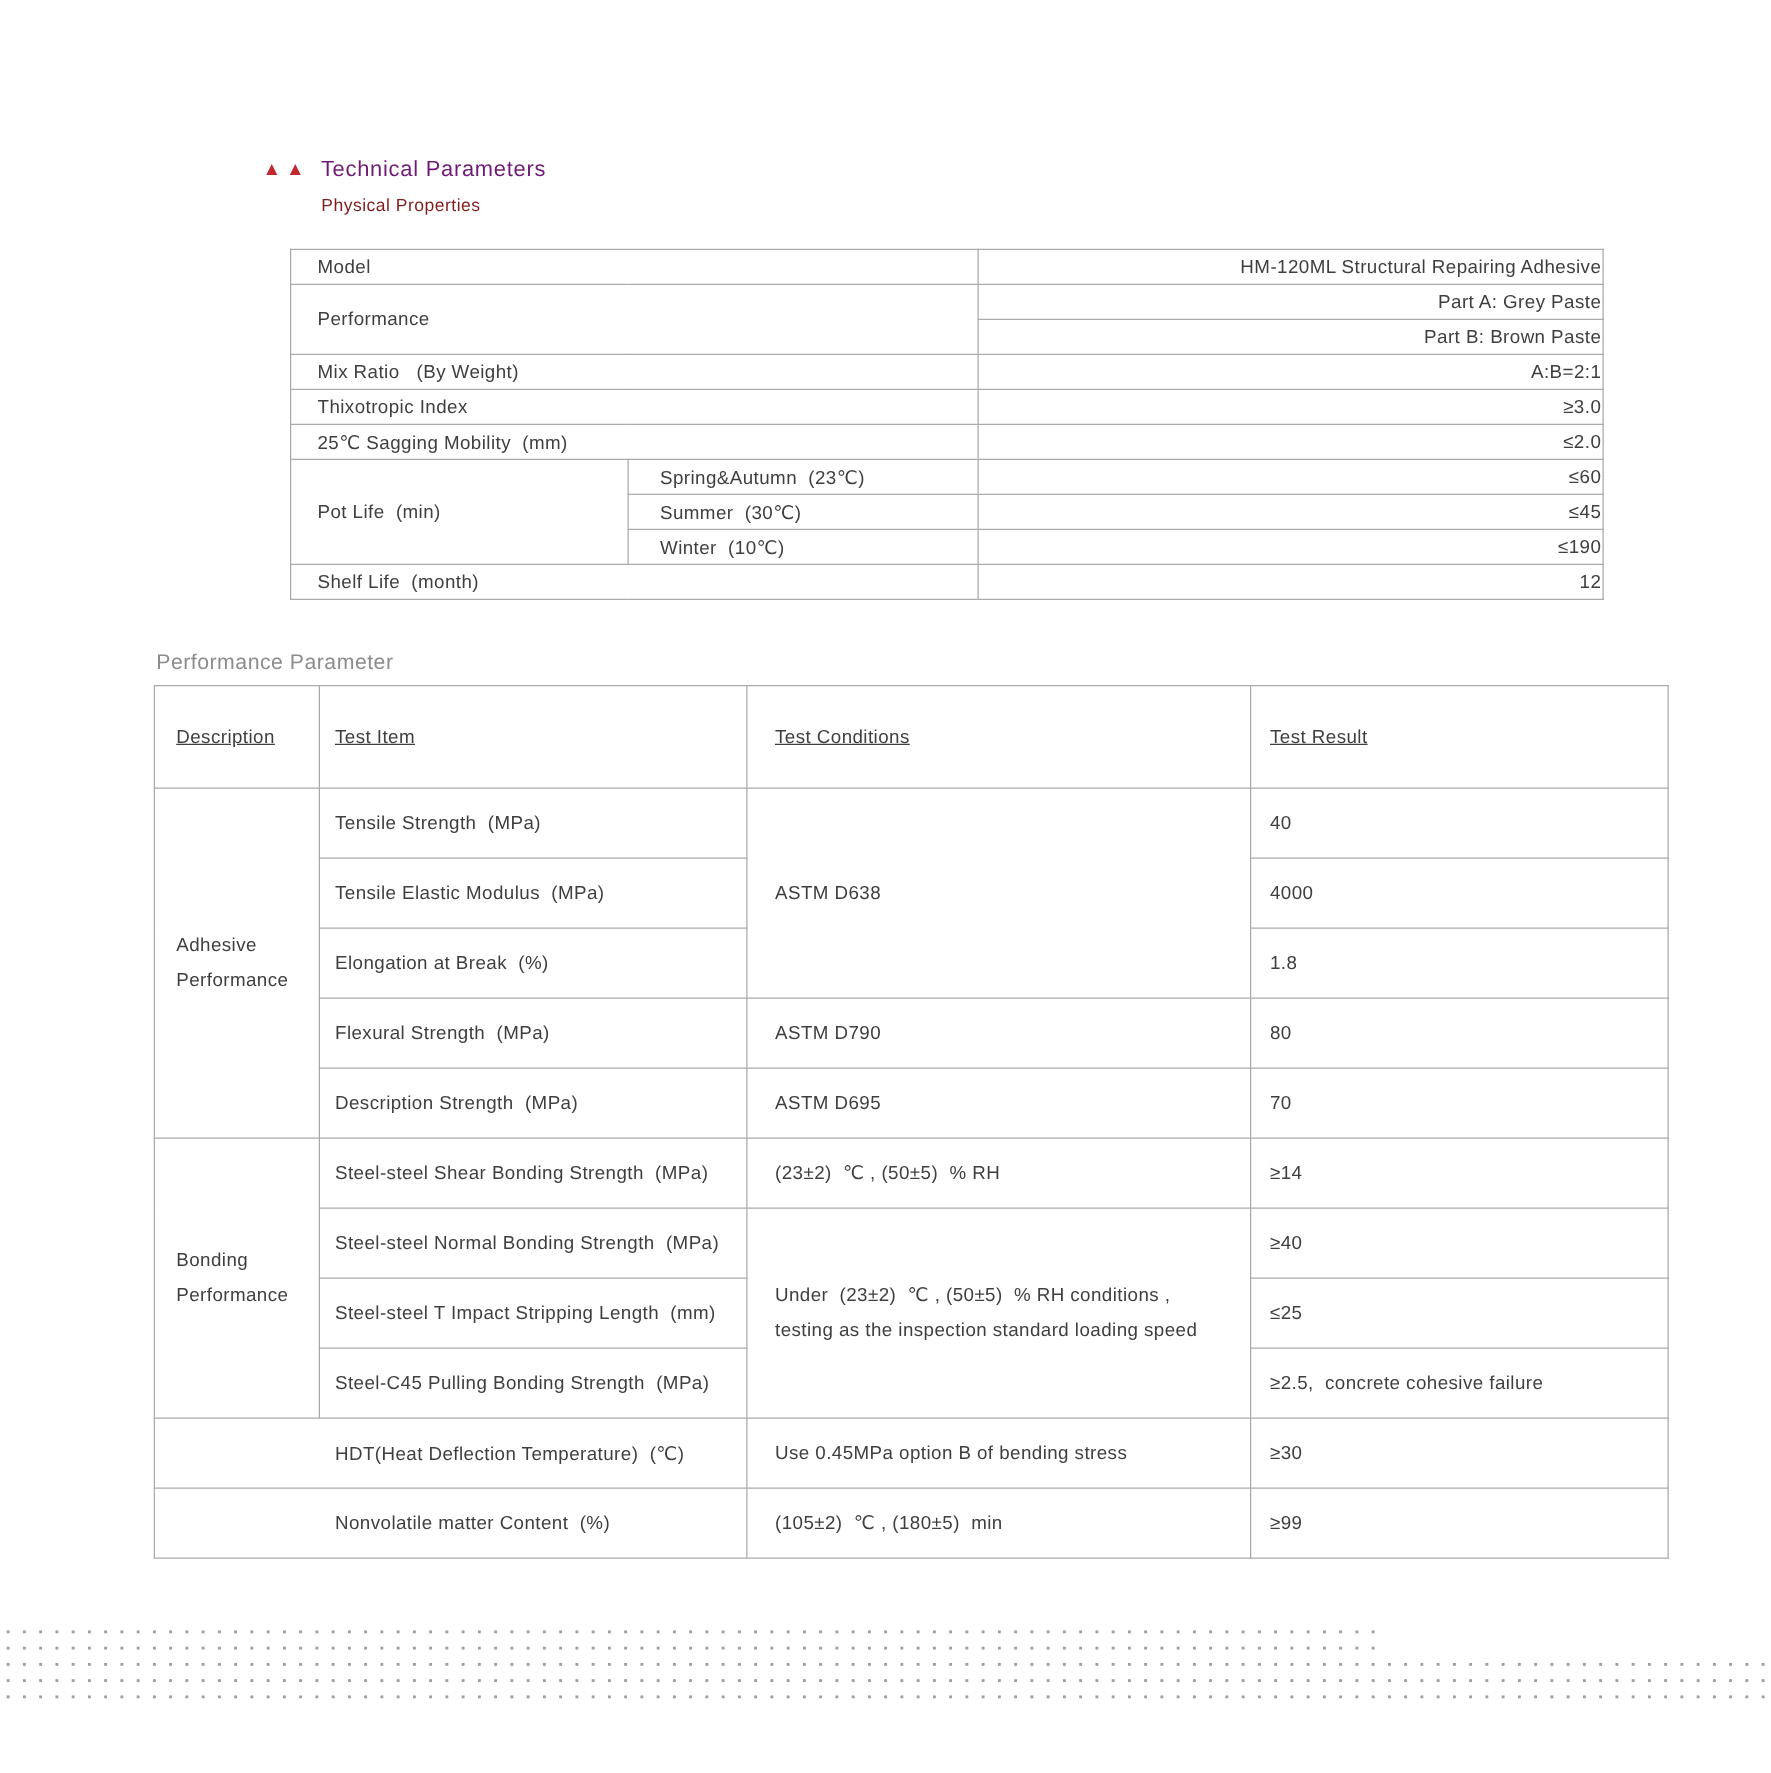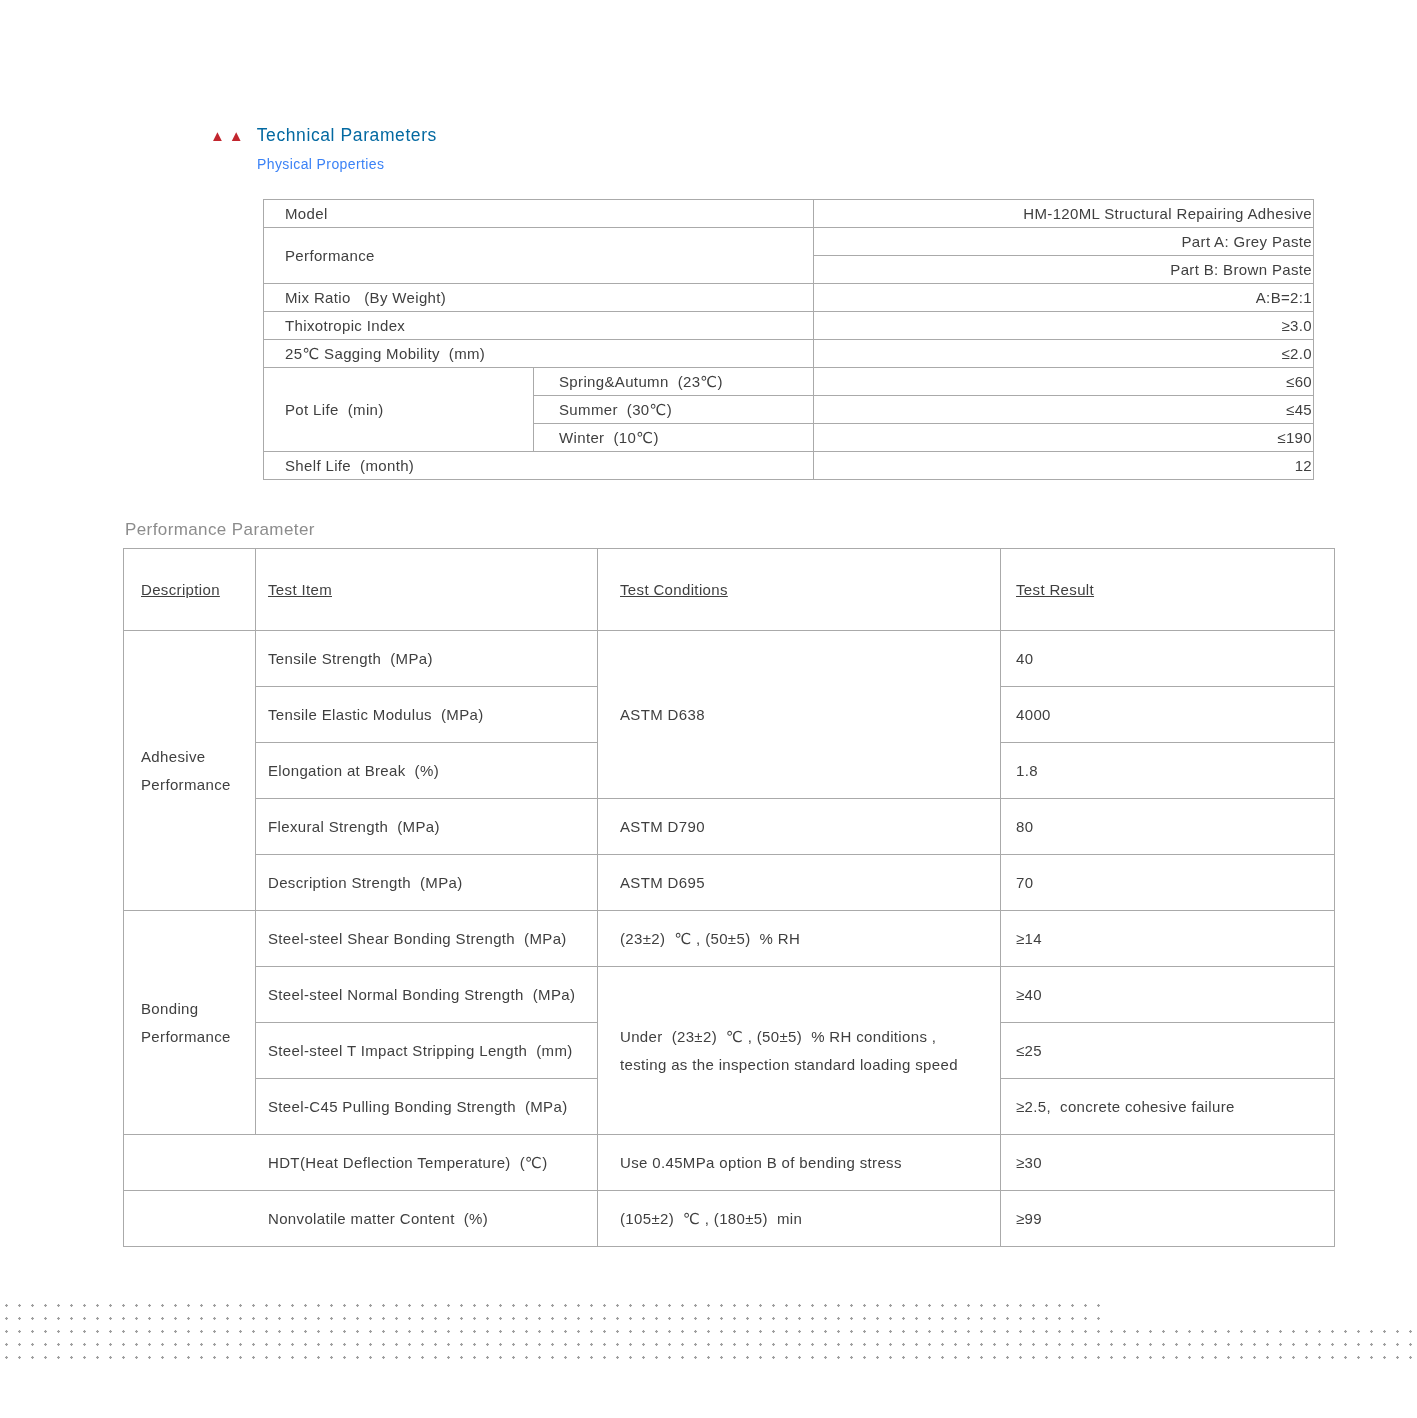--- a/index.html
+++ b/index.html
@@ -4,31 +4,31 @@
 <style>
   html,body{margin:0;padding:0;}
   body{
     width:1417px;height:1418px;position:relative;background:#ffffff;
     font-family:"Liberation Sans","DejaVu Sans",sans-serif;color:#3f3f3f;
     overflow:hidden;
   }
   
   .title-row{position:absolute;left:210px;top:125px;display:flex;align-items:center;}
   .tri-icon{color:#c2262e;font-size:15px;letter-spacing:4px;margin-right:9px;line-height:1;}
-  .main-title{color:#0369a1;font-size:17.5px;letter-spacing:0.6px;}
-  .subtitle{position:absolute;left:257px;top:156px;color:#3b82f6;font-size:14px;letter-spacing:0.4px;}
+  .main-title{color:#701a75;font-size:17.5px;letter-spacing:0.6px;}
+  .subtitle{position:absolute;left:257px;top:156px;color:#7f1d1d;font-size:14px;letter-spacing:0.4px;}
   .section2-title{position:absolute;left:125px;top:520px;color:#8c8c8c;font-size:17px;letter-spacing:0.4px;}
 
   
   table{border-collapse:collapse;table-layout:fixed;position:absolute;}
   td{
     border:1px solid #aaaaaa;font-size:15px;letter-spacing:0.35px;
     white-space:pre-wrap;overflow:hidden;vertical-align:middle;
   }
-  .t1{left:263px;top:199px;width:1050px;}
+  .t1{left:232px;top:199px;width:1050px;}
   .t1 tr{height:28px;}
   .t1 .lbl{padding-left:21px;}
   .t1 .sub{padding-left:25px;}
   .t1 .val{padding-left:29px;text-align:right;}
 
   .t2{left:123px;top:548px;width:1211px;}
   .t2 tr.head{height:82px;text-decoration:underline;}
   .t2 tr.body{height:56px;}
   .t2 .desc{padding-left:17px;line-height:28px;}
   .t2 .item{padding-left:12px;}

